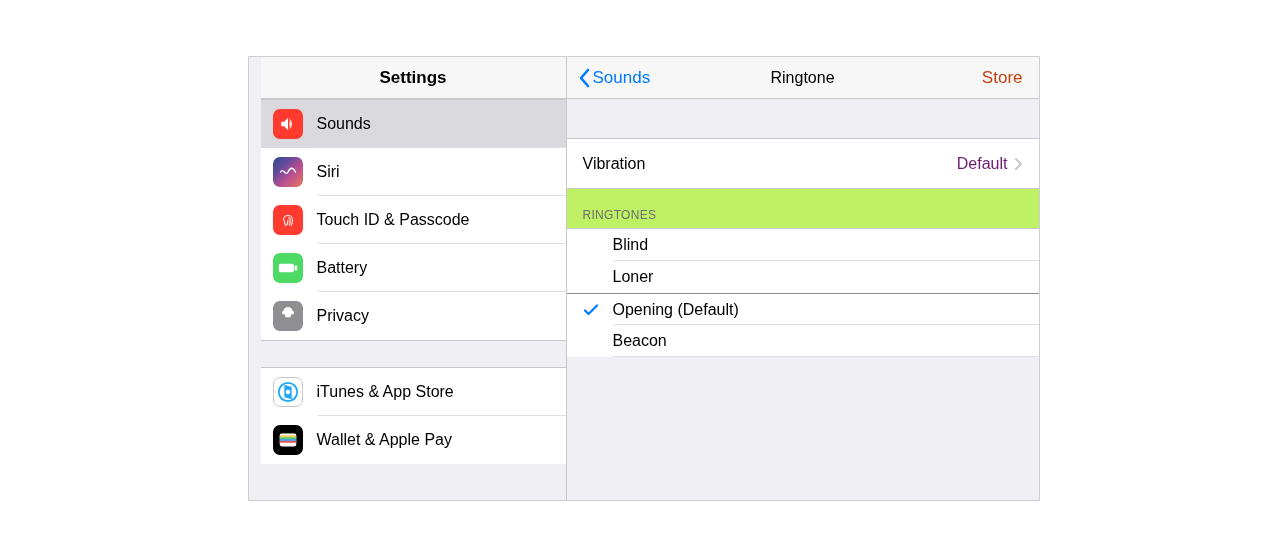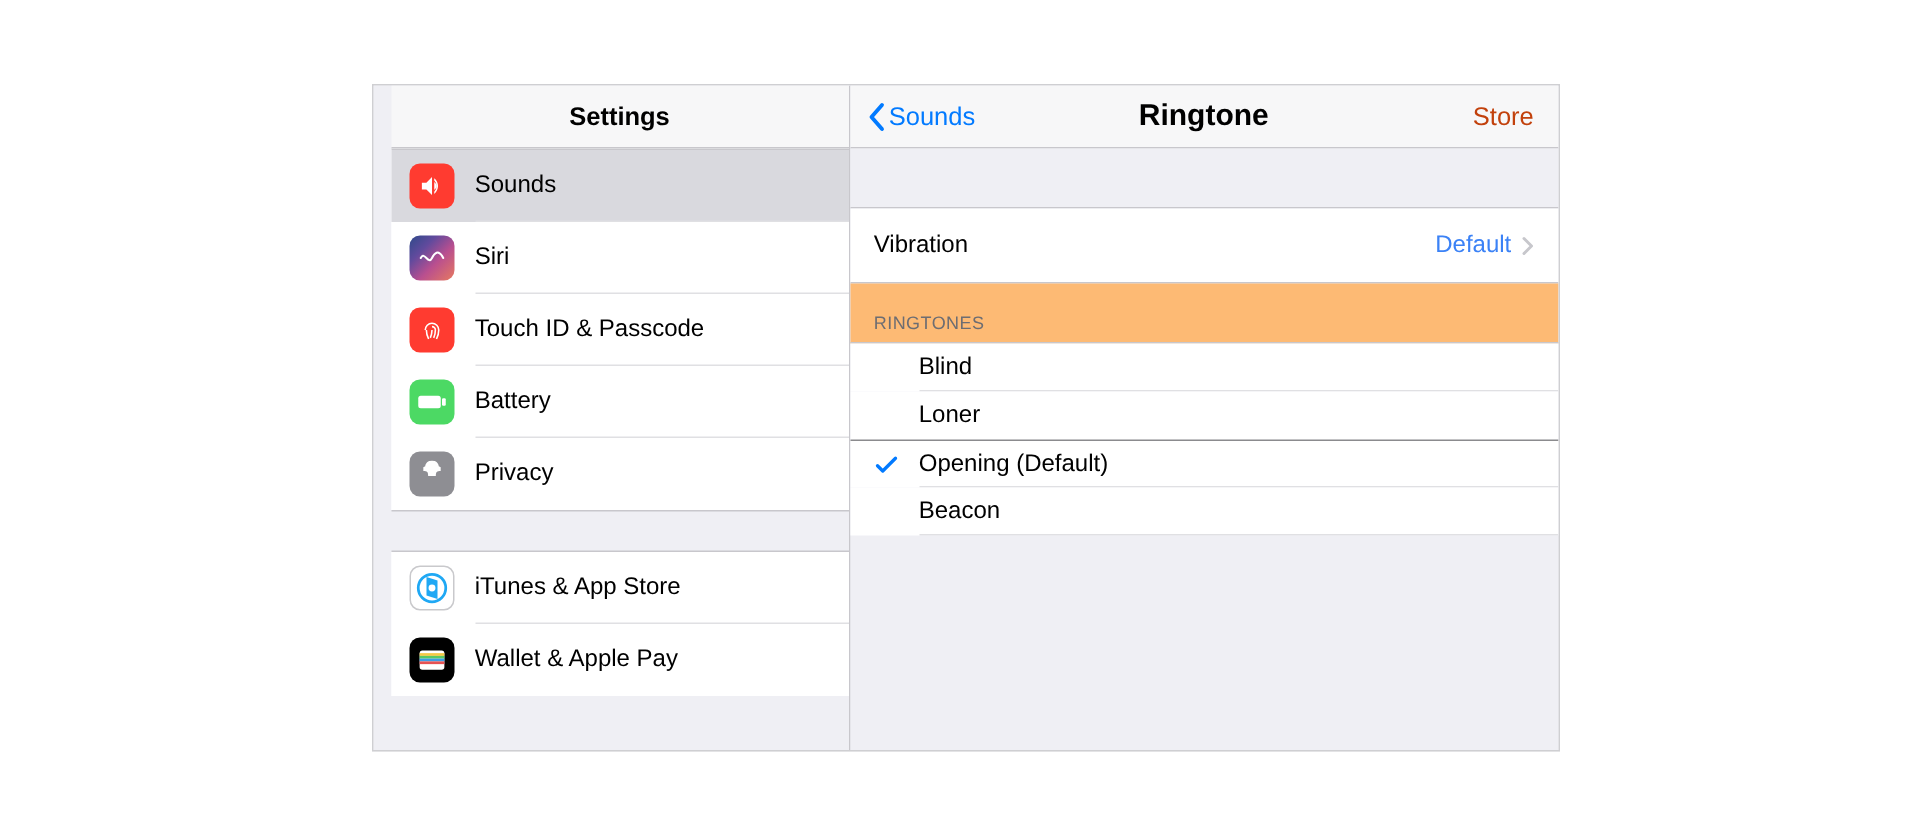--- a/index.html
+++ b/index.html
@@ -98,22 +98,22 @@
   }
   .back {
     display: flex;
     align-items: center;
     color: #027aff;
     font-size: 17px;
     cursor: pointer;
   }
   .back svg { margin-right: 2px; }
   .detail-title {
-    font-weight: 700;
-    font-size: 20px;
+    font-weight: 400;
+    font-size: 16px;
     position: absolute;
     left: 50%;
     transform: translateX(-50%);
   }
   .detail-header-inner { position: relative; width: 100%; height: 100%; display:flex; align-items:center; justify-content:space-between;}
   .store {
     color: #c2410c;
     font-size: 17px;
     margin-right: 6px;
     cursor: pointer;
@@ -128,28 +128,28 @@
     height: 50px;
     display: flex;
     align-items: center;
     padding: 0 16px;
     font-size: 16px;
     border-bottom: 1px solid #c8c7cc;
     cursor: pointer;
   }
   .detail-row .left { flex: 1; }
   .detail-row .right {
-    color: #3b82f6;
+    color: #701a75;
     display: flex;
     align-items: center;
     gap: 6px;
   }
   .section-caption {
     height: 40px;
-    background: #fdba74;
+    background: #bef264;
     padding: 24px 16px 6px 16px;
     font-size: 12px;
     color: #6d6d72;
     letter-spacing: 0.3px;
     display: flex;
     align-items: flex-end;
     border-bottom: 1px solid #c8c7cc;
   }
   .ringtone-row {
     background: #fff;

